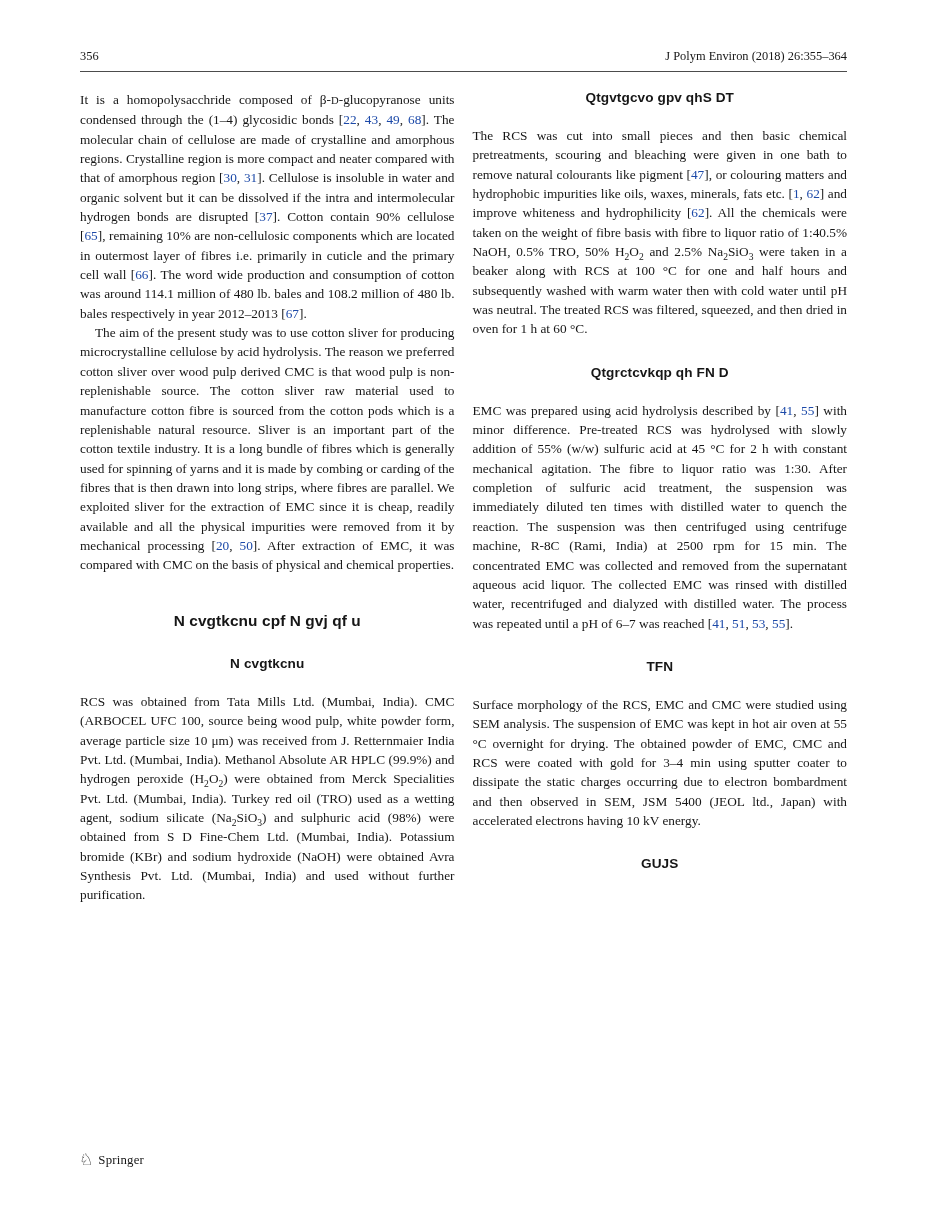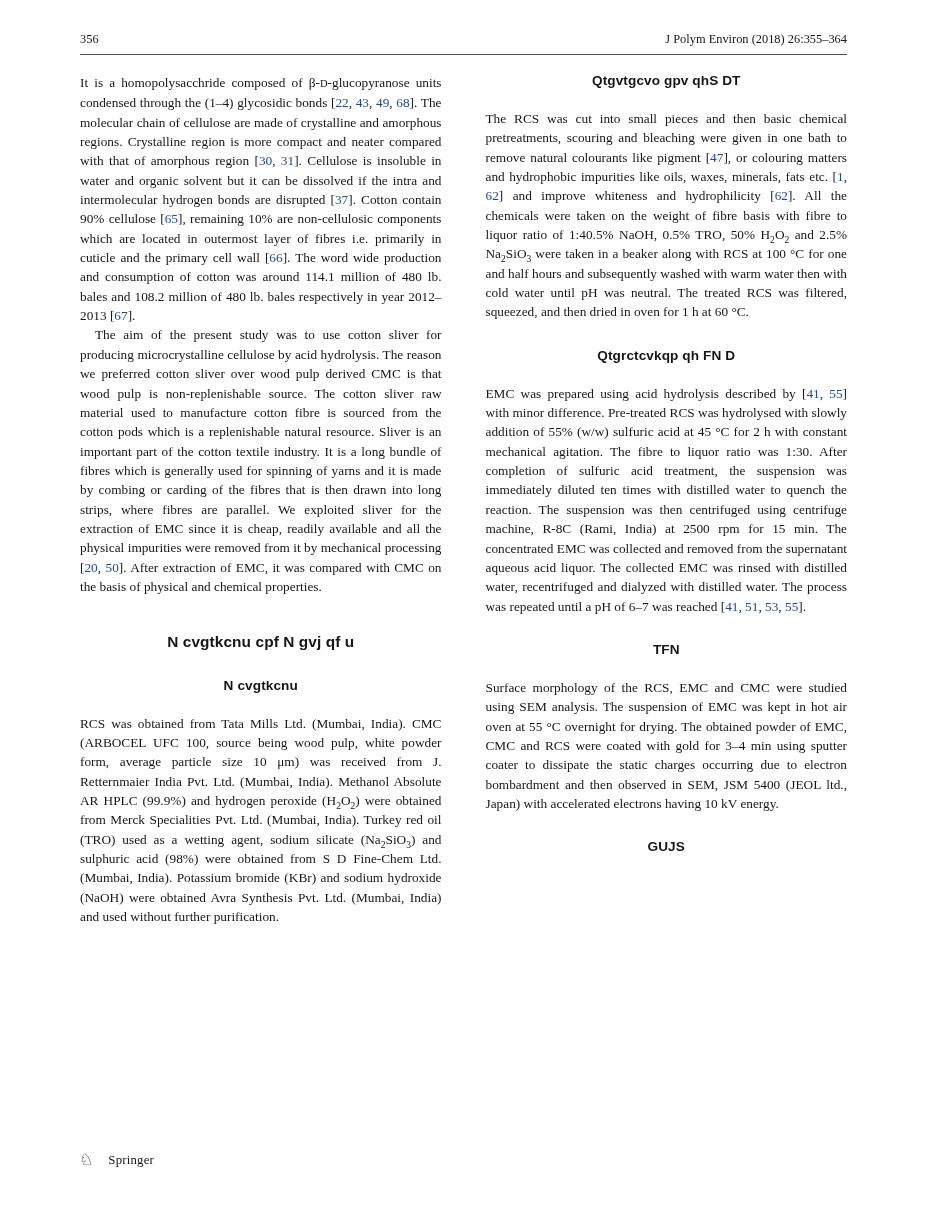--- a/index.html
+++ b/index.html
@@ -1,34 +1,34 @@
 <!DOCTYPE html>
 <html lang="en" style="--text: #161616; --link: #1c49a8; --rule: #4c4c4c;"><head>
 <meta charset="utf-8">
 <style>
   *{box-sizing:border-box}
   html,body{margin:0;padding:0}
   body{
     width:925px;height:1230px;background:#ffffff;overflow:hidden;position:relative;
     font-family:"Liberation Serif",serif;color:var(--text,#161616);
   }
-  .page{position:absolute;inset:0;padding:32px 78px 0 80px}
+  .page{position:absolute;inset:0;padding:49px 78px 0 80px}
   .pg-header{display:flex;justify-content:space-between;align-items:baseline;font-size:12.4px;margin:0 0 7px 0}
   .rule{height:0;border-top:1px solid var(--rule,#4c4c4c);margin:0 0 18px 0}
-  .cols{display:flex;gap:44px}
+  .cols{display:flex;gap:18px}
   .col{flex:1;min-width:0;font-size:13.3px;line-height:19.35px;text-align:justify;hyphens:auto;-webkit-hyphens:auto}
   .col p{margin:0}
   p.indent{text-indent:15px}
   .sec-head,.sub-head{font-family:"Liberation Sans",sans-serif;text-align:center;line-height:1.25;letter-spacing:.1px}
   .sec-head{font-size:15.4px;font-weight:700;margin:36px 8px 20px}
   .sub-head{font-size:13.6px;font-weight:700;margin:26px 0 19px}
   .col > :first-child{margin-top:0}
   .cite{color:var(--link,#1c49a8)}
   sub{font-size:.72em;line-height:0}
-  .pg-footer{position:absolute;left:79px;bottom:62px;display:flex;align-items:center;gap:15px}
+  .pg-footer{position:absolute;left:79px;bottom:62px;display:flex;align-items:center;gap:5px}
   .logo-glyph{font-size:16px;line-height:1;color:#1a1a1a}
   .logo-glyph::before{content:"♘";font-family:"DejaVu Sans",sans-serif}
   .logo-text{font-size:12.8px;letter-spacing:.2px}
 </style>
 </head>
 <body>
 
 <div class="page">
 
   <header class="pg-header">

